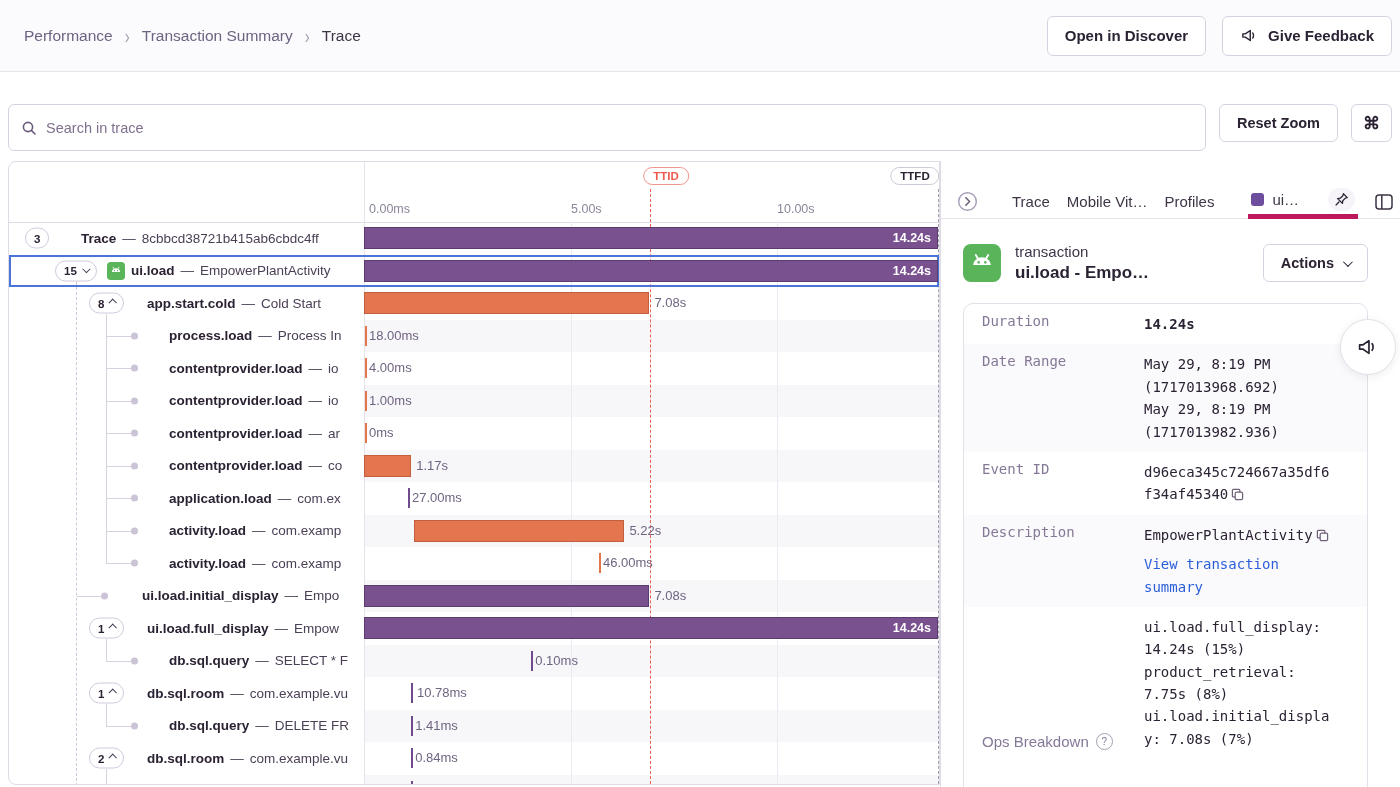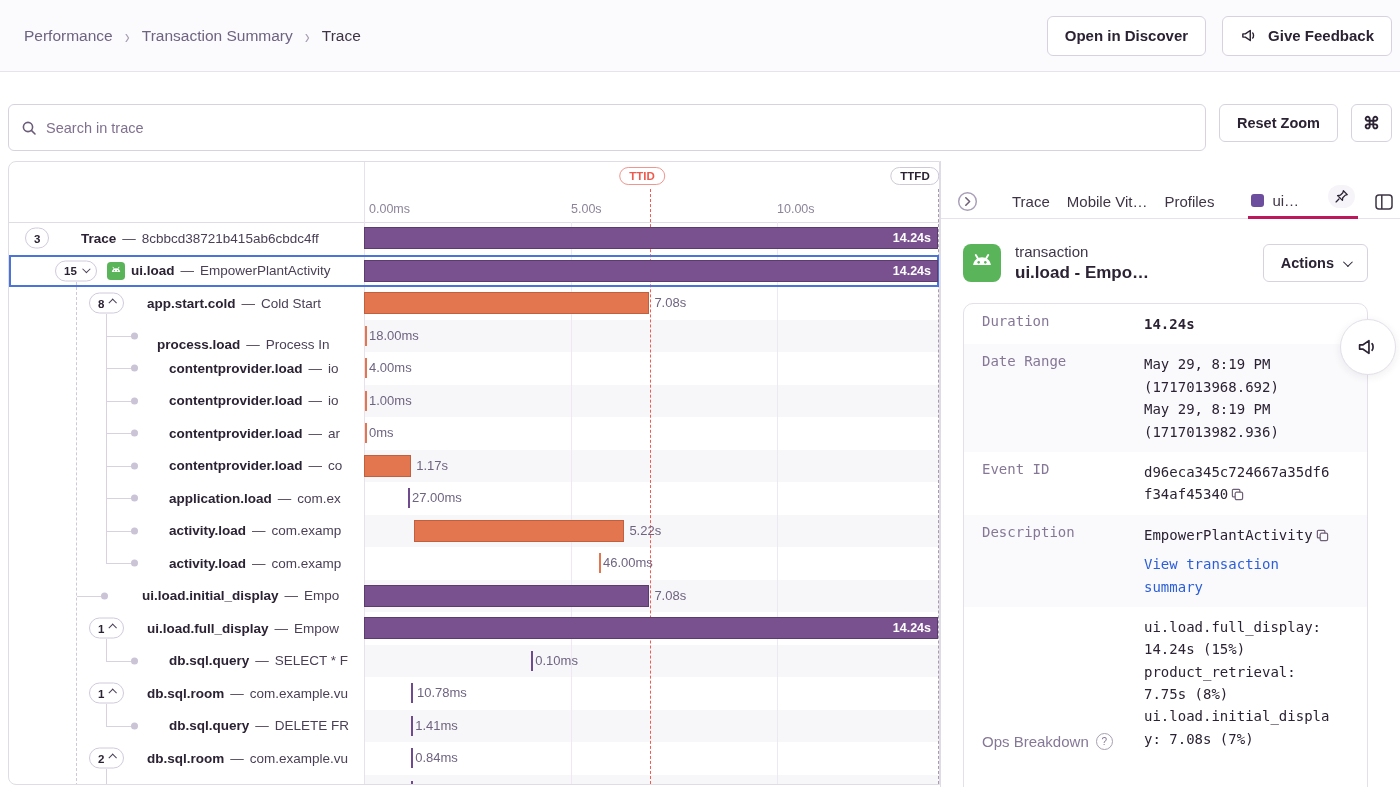--- a/index.html
+++ b/index.html
@@ -27,21 +27,21 @@
   .btn.small{height:38px;font-size:14.5px}
   .btn.cmd{width:41px;justify-content:center;padding:0;font-size:17px}
 
   
   .main{display:flex;align-items:flex-start}
   .trace-box{position:relative;margin-left:8px;width:932px;height:624px;background:#fff;
              border:1px solid #e0dce5;border-radius:8px 0 0 8px;box-sizing:border-box;overflow:hidden;flex:none}
   .tl-header{position:relative;height:60px;border-bottom:1px solid #e0dce5}
   .pill{position:absolute;top:5px;transform:translateX(-50%);border-radius:12px;padding:2px 9px;
         font-size:11.5px;font-weight:700;background:#fff;z-index:5}
-  .pill.ttid{left:633px;color:#ee5a4e;border:1px solid #f0968f}
+  .pill.ttid{left:657px;color:#ee5a4e;border:1px solid #f0968f}
   .pill.ttfd{left:906px;color:#2b2233;border:1px solid #cfc9d6}
   .axis-label{position:absolute;top:40px;font-size:12.5px;color:#8d8499}
   .vdivider{position:absolute;left:355px;top:0;bottom:0;width:1px;background:#e6e1ea;z-index:2}
   .grid{position:absolute;top:60px;bottom:0;width:1px;background:#ede9f2;z-index:2}
   .ttid-line{position:absolute;left:641px;top:27px;bottom:0;width:0;border-left:1px dashed #f05c51;z-index:2}
   .ttfd-line{position:absolute;left:929px;top:27px;bottom:0;width:0;border-left:1px dashed #a59dae;z-index:2}
 
   .rows{position:absolute;top:60px;left:0;right:0;bottom:0}
   .row{position:relative;display:flex;height:32.5px}
   .row.selected{box-shadow:inset 0 0 0 2px #4a74da;z-index:4}
@@ -72,22 +72,22 @@
   .tick.purple{background:#6f4a8f}
   .tick.orange{background:#e4764f}
 
   
   .drawer{flex:1;height:635px;border-left:1px solid #e0dce5;position:relative;background:#fff;
           overflow:hidden;box-sizing:border-box}
   .tabbar{display:flex;align-items:center;height:34px;margin-top:24px;border-bottom:1px solid #e6e1ea;
           padding:0 14px 0 16px;gap:17px;font-size:15px;color:#3e3446;box-sizing:border-box}
   .tab{display:flex;align-items:center;gap:8px;height:100%;cursor:pointer;white-space:nowrap}
   .tab-divider{width:1px;height:18px;background:#e0dce5}
-  .active-group{height:34px;border-bottom:3px solid #be185d;box-sizing:border-box;display:flex;
-                align-items:flex-start;gap:29px;padding:0 3px}
+  .active-group{height:34px;border-bottom:5px solid #be185d;box-sizing:border-box;display:flex;
+                align-items:center;gap:29px;padding:0 3px}
   .swatch{width:13px;height:13px;border-radius:3px;background:#6d4d9e;flex:none}
   .iconbtn{display:inline-flex;align-items:center;cursor:pointer}
   .pinwrap{background:#f6f4f9;border-radius:13px;padding:3px 5px}
   .tabbar-right{margin-left:auto;display:flex;gap:15px;align-items:center}
   .txheader{display:flex;align-items:center;margin:24px 32px 14px 22px}
   .tx-icon{width:38px;height:38px;flex:none}
   .tx-meta{margin-left:14px;min-width:0}
   .tx-type{font-size:15px;color:#40364a}
   .tx-name{font-size:17px;font-weight:700;margin-top:3px;white-space:nowrap}
   .actions{margin-left:auto}
@@ -230,21 +230,21 @@
             </div>
             <div class="wf-cell">
               <div class="bar orange" style="left: 0px; width: 285.395px;"></div>
               <span class="durlabel" style="left: 290.395px;">7.08s</span>
             </div>
           </div>
           <div class="row">
             <div class="tree-cell">
               <div class="stub" style="left: 97px; width: 25px;"></div>
               <div class="dot" style="left: 122px;"></div>
-              <div class="ttext" style="left: 148px; align-items: flex-end;">
+              <div class="ttext" style="left: 160px;">
                 <b>process.load</b>
                 <span class="sep">—</span>
                 <span class="desc">Process In</span>
               </div>
             </div>
             <div class="wf-cell alt">
               <div class="tick orange" style="left: 1px;"></div>
               <span class="durlabel" style="left: 5px;">18.00ms</span>
             </div>
           </div>

